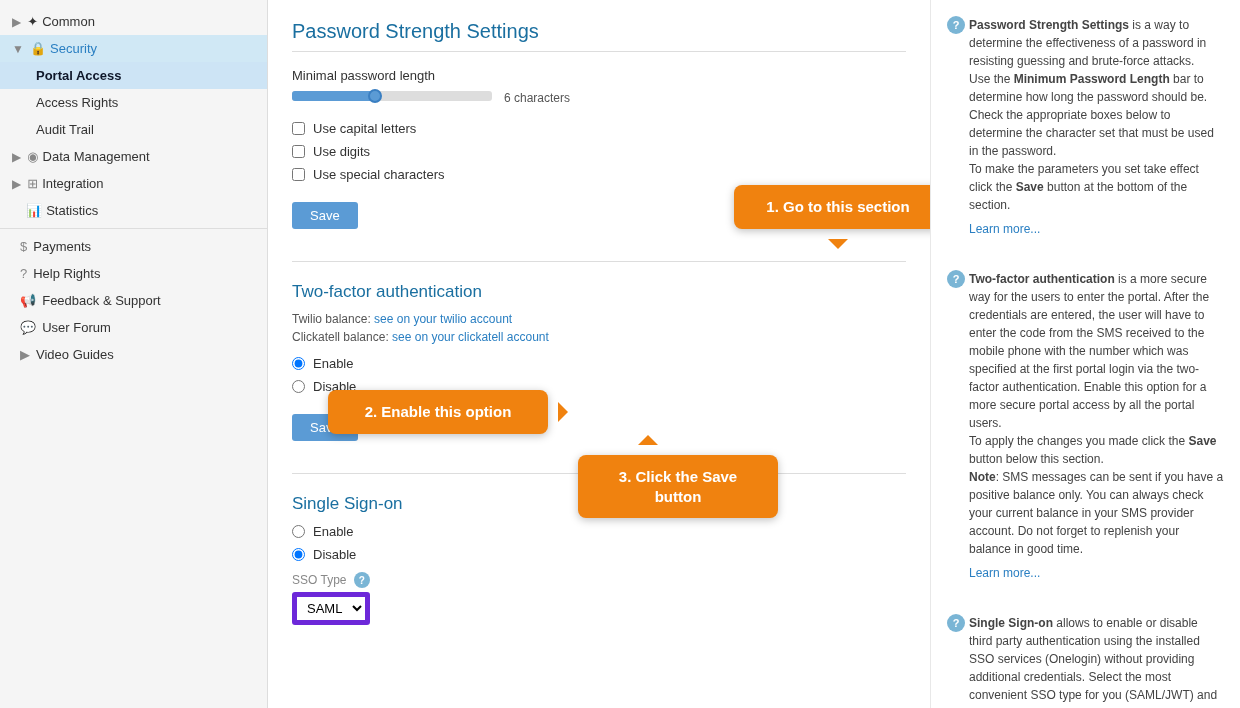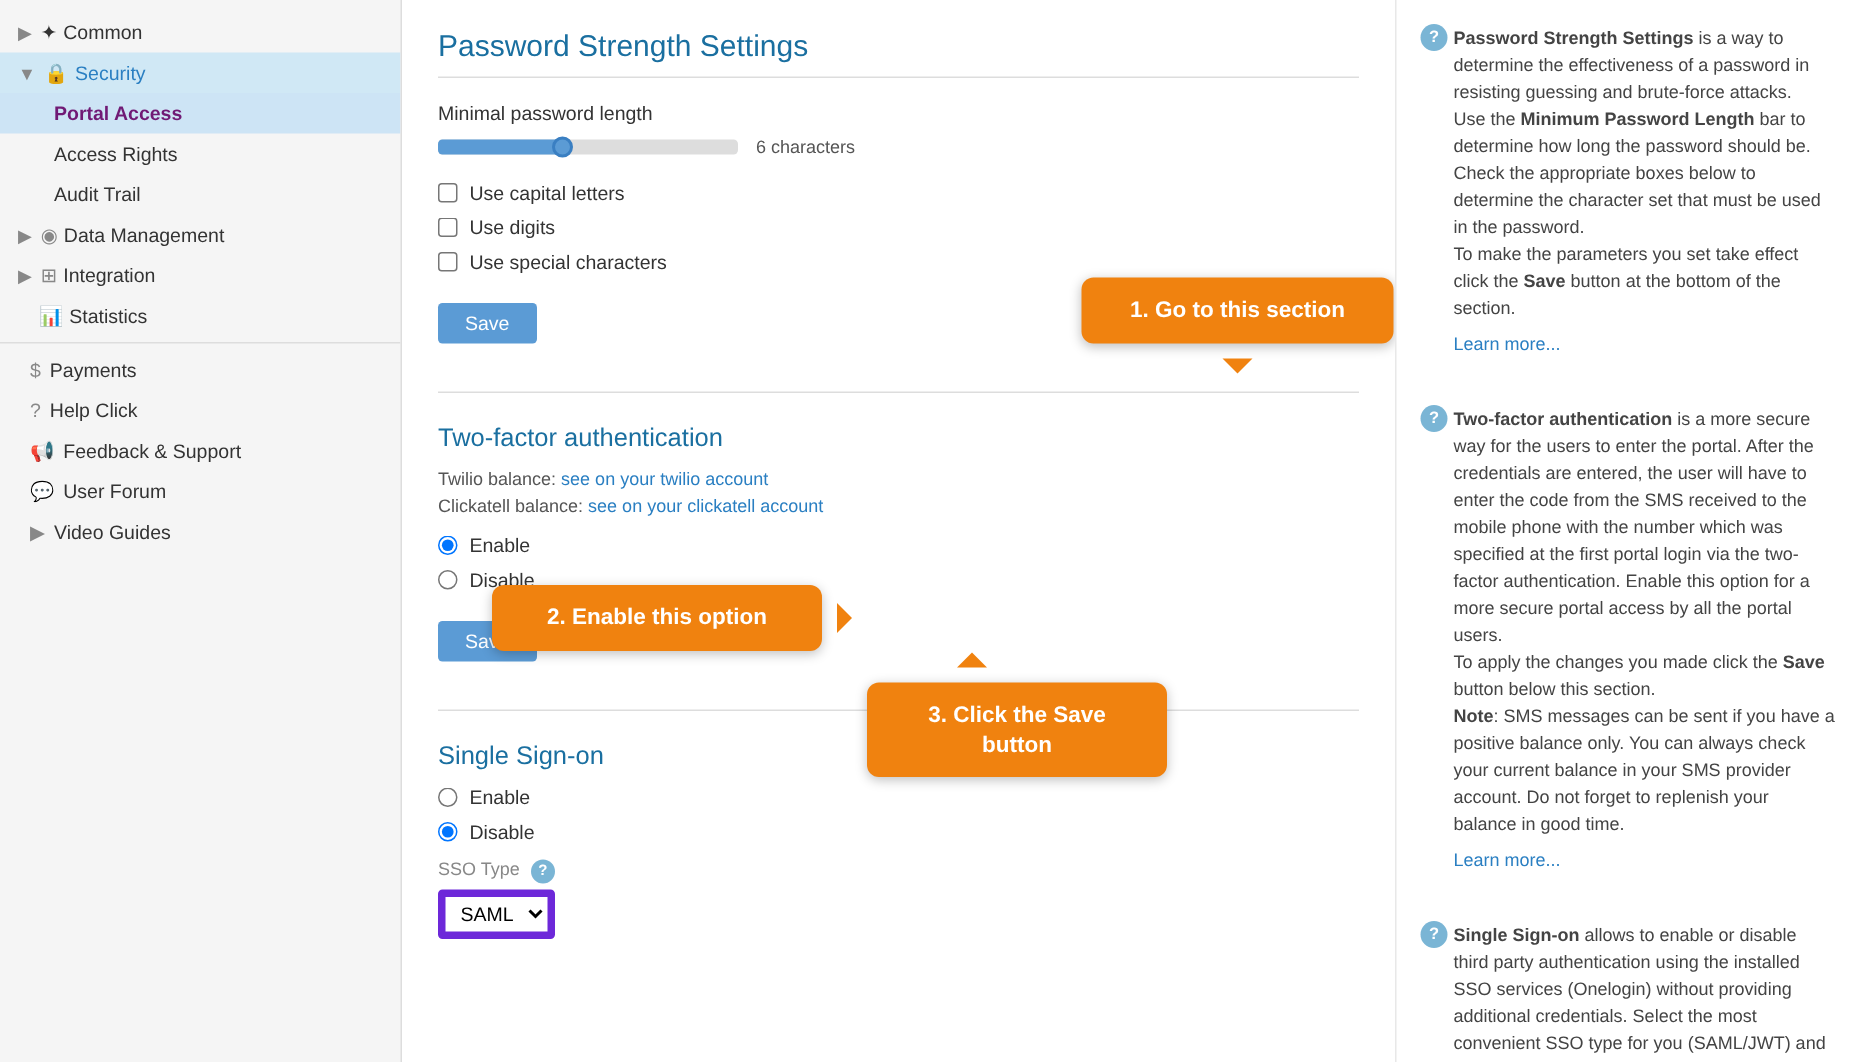--- a/index.html
+++ b/index.html
@@ -18,21 +18,21 @@
       display: flex;
       align-items: center;
       padding: 6px 12px;
       cursor: pointer;
       color: #333;
       font-size: 13px;
     }
     .sidebar-item.active { background: #d0e8f5; color: #2a7fc2; }
     .sidebar-item .icon { margin-right: 6px; font-size: 12px; color: #888; }
     .sidebar-item.indent { padding-left: 36px; }
-    .sidebar-item.selected { background: #cde4f5; color: #701a75; font-weight: bold; }
+    .sidebar-item.selected { background: #cde4f5; color: #0f172a; font-weight: bold; }
     .sidebar-divider { border: none; border-top: 1px solid #ddd; margin: 4px 0; }
 
     
     #main {
       flex: 1;
       overflow-y: auto;
       padding: 20px 24px;
       position: relative;
     }
 
@@ -59,21 +59,21 @@
     }
 
     .field-label {
       font-weight: normal;
       font-size: 13px;
       margin-bottom: 8px;
     }
 
     .slider-container {
       display: flex;
-      align-items: center;
+      align-items: flex-start;
       margin-bottom: 16px;
     }
     .slider-track {
       width: 200px;
       height: 10px;
       background: #ddd;
       border-radius: 3px;
       position: relative;
       margin-right: 12px;
     }
@@ -154,21 +154,21 @@
       z-index: 10;
       line-height: 1.3;
     }
     .tooltip-bubble::after {
       content: '';
       position: absolute;
       border: 10px solid transparent;
     }
     .bubble-goto {
       top: 185px;
-      left: 453px;
+      left: 466px;
       width: 208px;
     }
     .bubble-goto::after {
       bottom: -20px;
       left: 50%;
       transform: translateX(-50%);
       border-top-color: #f0820f;
       border-bottom: none;
     }
     .bubble-enable {
@@ -287,21 +287,21 @@
     <span style="margin-right:4px;color:#888;margin-left:14px;">📊</span>
     <span>Statistics</span>
   </div>
   <hr class="sidebar-divider">
   <div class="sidebar-item">
     <span style="margin-right:6px;margin-left:8px;color:#888;">$</span>
     <span>Payments</span>
   </div>
   <div class="sidebar-item">
     <span style="margin-right:6px;margin-left:8px;color:#888;">?</span>
-    <span>Help Click</span>
+    <span>Help Rights</span>
   </div>
   <div class="sidebar-item">
     <span style="margin-right:6px;margin-left:8px;color:#888;">📢</span>
     <span>Feedback &amp; Support</span>
   </div>
   <div class="sidebar-item">
     <span style="margin-right:6px;margin-left:8px;color:#888;">💬</span>
     <span>User Forum</span>
   </div>
   <div class="sidebar-item">

